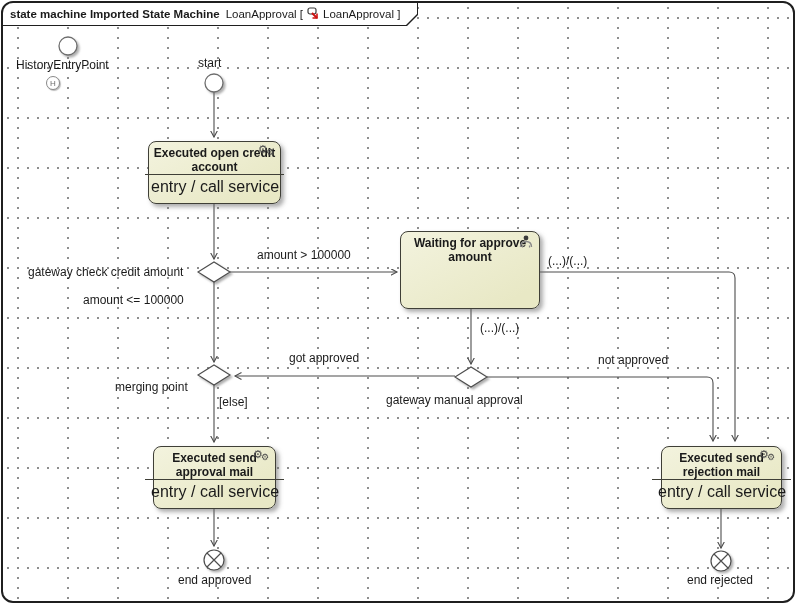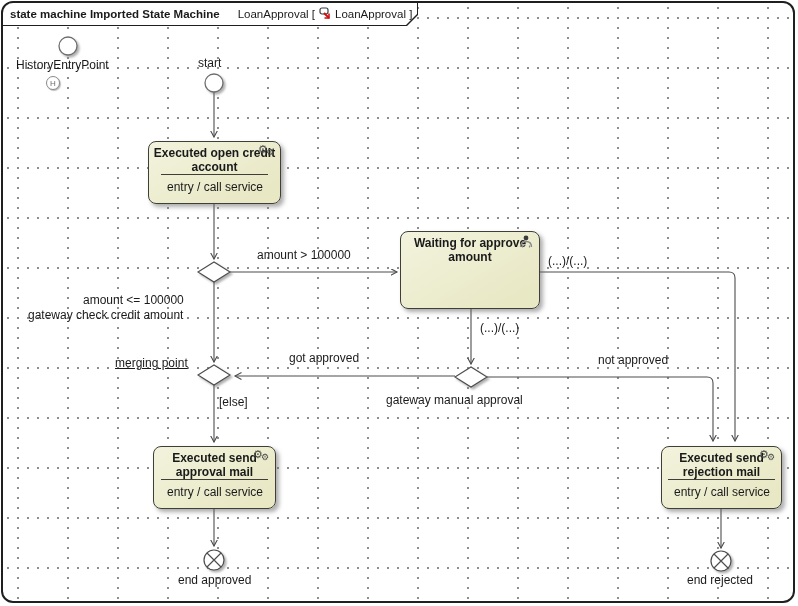--- a/index.html
+++ b/index.html
@@ -28,36 +28,36 @@
   }
   .frame-title-inner {
     position:absolute; left:0; top:0; width:414px; height:22px;
     background:#ffffff;
     -webkit-clip-path:polygon(0 0, 414px 0, 414px 11px, 403px 22px, 0 22px);
     clip-path:polygon(0 0, 414px 0, 414px 11px, 403px 22px, 0 22px);
     display:flex; align-items:center; padding-left:7px; box-sizing:border-box;
     font-size:11.5px; white-space:nowrap;
   }
   .frame-title-inner .t-bold { font-weight:bold; }
-  .frame-title-inner .t-ctx { margin-left:18px; }
+  .frame-title-inner .t-ctx { margin-left:6px; }
   .frame-title-inner .sm-icon { margin:0 3px 0 4px; display:inline-block; }
   
   .state {
     position:absolute; box-sizing:border-box;
     background:linear-gradient(150deg, #f3f3de 0%, #e8e8c5 85%);
     border:1px solid #3f3f37; border-radius:8px;
     box-shadow:3px 3px 4px rgba(105,105,105,0.55);
     display:flex; flex-direction:column;align-items:center;
   }
   .state-title {
     flex:1; font-weight:bold; font-size:12px; line-height:14px;
     text-align:center; padding-top:4px;
   }
   .state-entry {
-    border-top:1px solid #3f3f37; font-size:12px; line-height:14px;
+    border-top:1px solid #3f3f37; font-size:16px; line-height:14px;
     padding:5px 5px 3px 6px; height:41px; box-sizing:border-box;
     white-space:nowrap; overflow:hidden;
   }
   .gears { position:absolute; top:1px; right:3px; width:19px; height:17px; }
   .gears .g1 { position:absolute; left:0; top:0; font-size:11px; color:#4c4c4c; }
   .gears .g2 { position:absolute; left:8px; top:4px; font-size:9px; color:#4c4c4c; }
   .person { position:absolute; top:3px; right:5px; }
   
   .lbl { position:absolute; font-size:12px; line-height:13px; white-space:nowrap; }
   
@@ -125,28 +125,28 @@
         </span>
         <span>LoanApproval ]</span>
       </div>
     </div>
 
     <div class="lbl" style="left:13px; top:56px;">HistoryEntryPoint</div>
     <div class="hist-circle">
       <span>H</span>
     </div>
     <div class="lbl" style="left:195px; top:54px;">start</div>
-    <div class="lbl" style="left:25px; top:263px;margin-top:43px;">gateway check credit amount</div>
+    <div class="lbl" style="left:25px; top:263px;">gateway check credit amount</div>
     <div class="lbl" style="left:254px; top:246px;text-align:center;">amount &gt; 100000</div>
     <div class="lbl" style="left:80px; top:291px;text-align:right;">amount &lt;= 100000</div>
     <div class="lbl" style="left:545px; top:252px;">(...)/(...)</div>
     <div class="lbl" style="left:477px; top:319px;">(...)/(...)</div>
     <div class="lbl" style="left:286px; top:349px;">got approved</div>
     <div class="lbl" style="left:595px; top:351px;">not approved</div>
-    <div class="lbl" style="left:112px; top:354px;text-decoration:underline;">merging point</div>
+    <div class="lbl" style="left:112px; top:378px;">merging point</div>
     <div class="lbl" style="left:216px; top:393px;">[else]</div>
     <div class="lbl" style="left:383px; top:391px;">gateway manual approval</div>
     <div class="lbl" style="left:175px; top:571px;">end approved</div>
     <div class="lbl" style="left:684px; top:571px;">end rejected</div>
 
     <div class="state" style="left:145px; top:138px; width:133px; height:63px;">
       <div class="state-title">Executed open credit account</div>
       <span class="gears">
         <span class="g1">⚙</span>
         <span class="g2">⚙</span>

